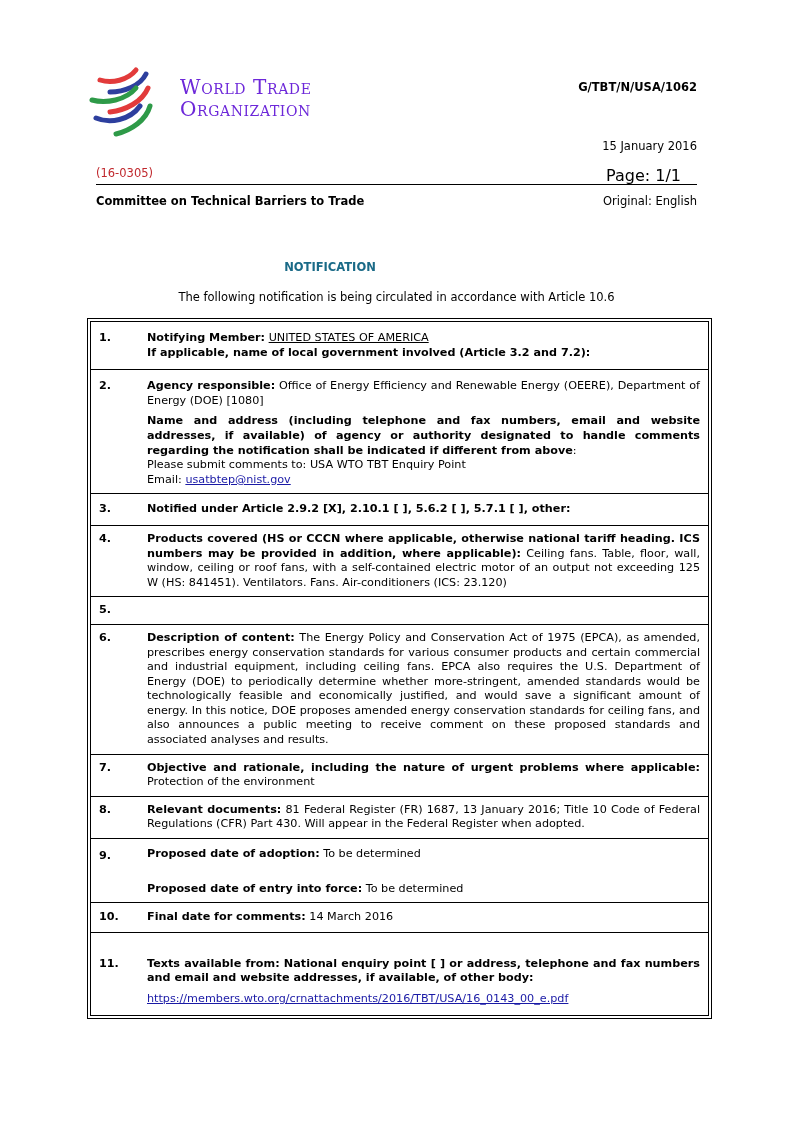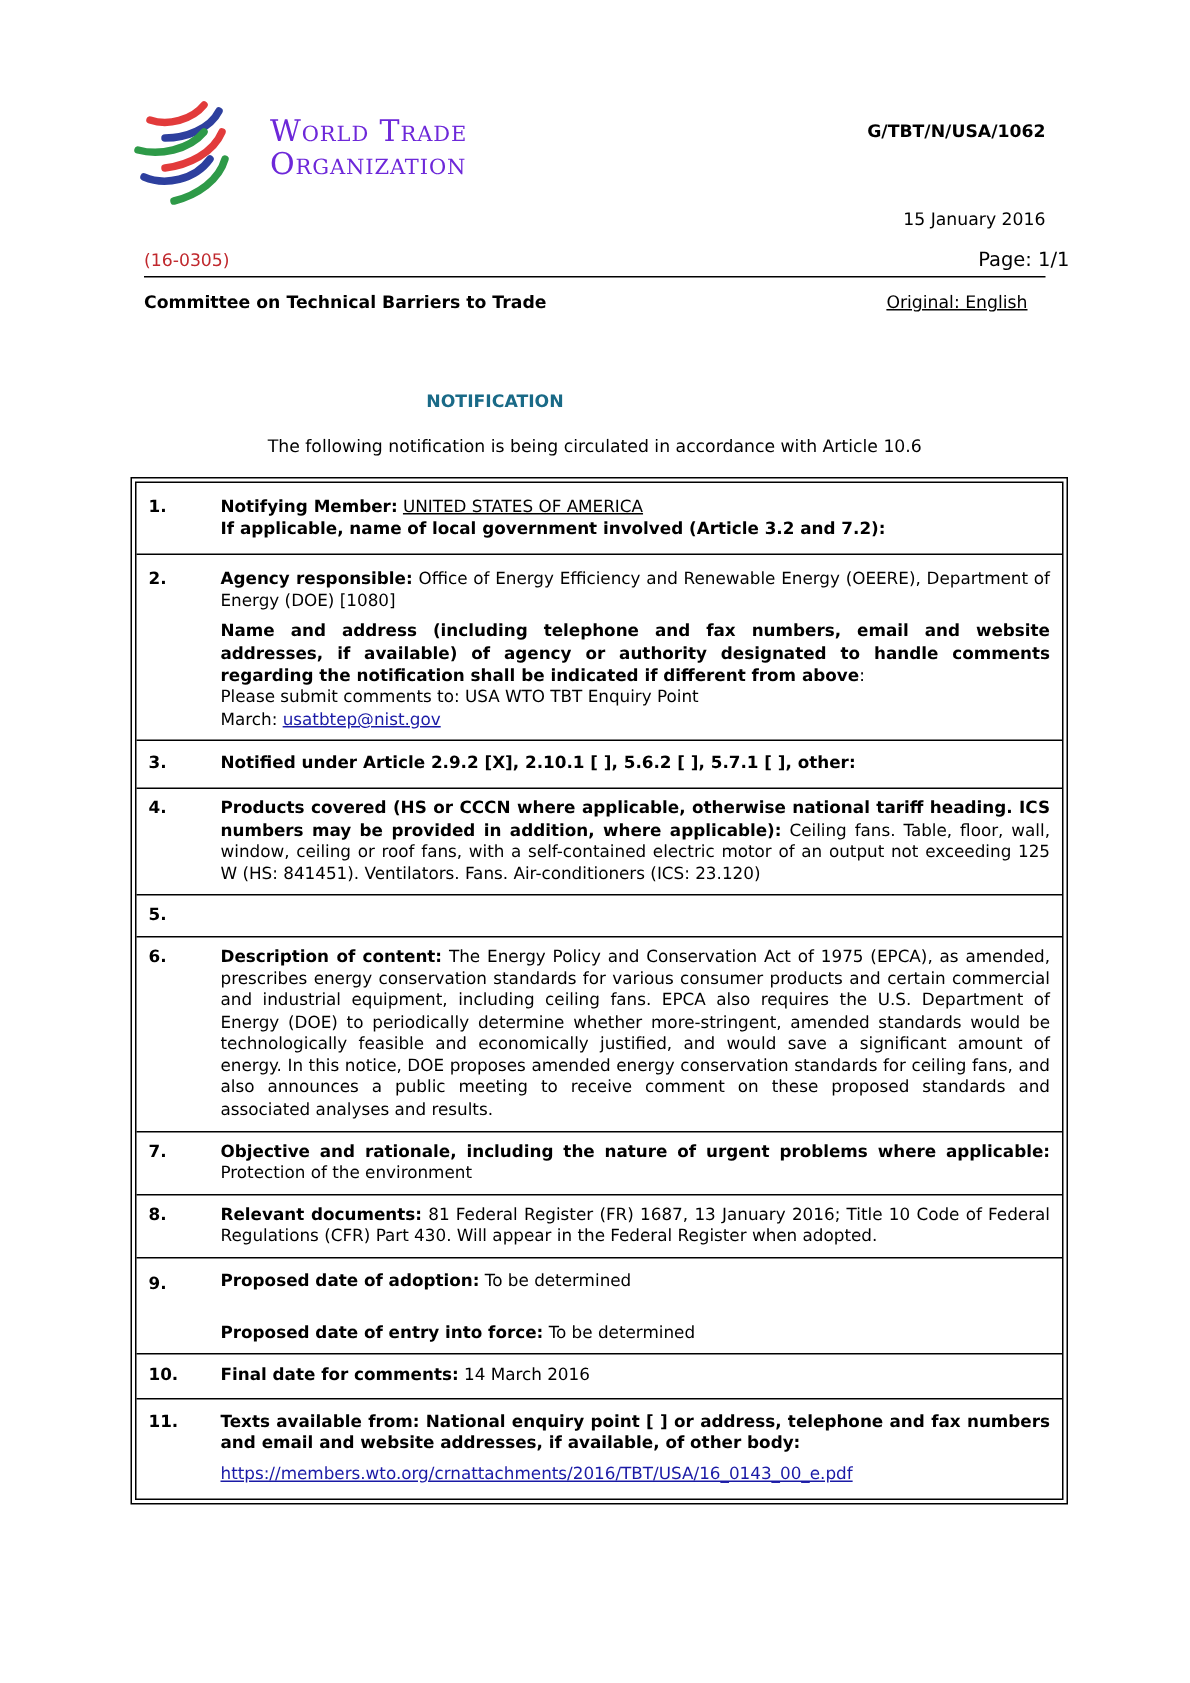--- a/index.html
+++ b/index.html
@@ -5,24 +5,24 @@
   html, body { margin:0; padding:0; background:#ffffff; }
   body { width:793px; height:1122px; position:relative; overflow:hidden;
          font-family:"DejaVu Sans", "Liberation Sans", sans-serif; color:#000; }
   .abs { position:absolute; }
   .logo { left:88px; top:62px; width:260px; height:80px; }
   .logo-text { position:absolute; left:92px; top:14px; font-family:"DejaVu Serif","Liberation Serif",serif;
                font-size:17px; line-height:22px; letter-spacing:0.6px; color:#6d28d9; }
   .docsym { right:96px; top:80px; font-size:11.5px; font-weight:bold; }
   .date { right:96px; top:139px; font-size:11.5px; }
   .ref { left:96px; top:166px; font-size:11.5px; color:#c0282d; }
-  .page { right:80px; top:166px; font-size:13px; }
+  .page { right:112px; top:166px; font-size:16px; }
   .rule { left:96px; top:184px; width:601px; height:1px; background:#000; }
   .committee { left:96px; top:194px; font-size:11.5px; font-weight:bold; }
-  .original { right:108px; top:194px; font-size:11.5px;text-decoration:underline; }
+  .original { right:96px; top:194px; font-size:11.5px; }
   .notif-title { left:0; width:660px; top:260px; text-align:center; font-size:11.5px; font-weight:bold; color:#1a6a87; }
   .intro { left:0; width:793px; top:290px; text-align:center; font-size:11.5px; }
 
   .table-outer { position:absolute; left:87px; top:318px; width:619px; border:1px solid #000; padding:2px; }
   .table-inner { border:1px solid #000; }
   .row { display:flex; border-top:1px solid #000; padding:6px 8px 6px 8px; font-size:11.2px; line-height:14.6px; }
   .row:first-child { border-top:none; }
   .num { width:48px; flex:none; font-weight:bold; }
   .cell { flex:1; text-align:justify; }
   .cell p { margin:0; }
@@ -70,21 +70,21 @@
         <span class="b">If applicable, name of local government involved (Article 3.2 and 7.2):</span></p>
       </div>
     </div>
 
     <div class="row" style="padding-top:9px;">
       <div class="num">2.</div>
       <div class="cell">
         <p><span class="b">Agency responsible:</span> <span>Office of Energy Efficiency and Renewable Energy (OEERE), Department of Energy (DOE) [1080]</span></p>
         <p><span class="b">Name and address (including telephone and fax numbers, email and website addresses, if available) of agency or authority designated to handle comments regarding the notification shall be indicated if different from above</span><span>:</span><br>
         <span>Please submit comments to: USA WTO TBT Enquiry Point</span><br>
-        <span>March: </span><a class="link">usatbtep@nist.gov</a></p>
+        <span>Email: </span><a class="link">usatbtep@nist.gov</a></p>
       </div>
     </div>
 
     <div class="row" style="padding-top:8px;padding-bottom:8px;">
       <div class="num">3.</div>
       <div class="cell">
           <p><span class="b">Notified under Article 2.9.2 [X], 2.10.1 [ ], 5.6.2 [ ], 5.7.1 [ ], other:</span></p>
         </div>
     </div>
 
@@ -128,21 +128,21 @@
       </div>
     </div>
 
     <div class="row" style="padding-top:7px;padding-bottom:7px;">
       <div class="num">10.</div>
       <div class="cell">
           <p><span class="b">Final date for comments:</span> <span>14 March 2016</span></p>
         </div>
     </div>
 
-    <div class="row" style="padding-top:8px;padding-bottom:8px;">
+    <div class="row" style="padding-top:24px;padding-bottom:8px;">
       <div class="num">11.</div>
       <div class="cell">
         <p><span class="b">Texts available from: National enquiry point [ ] or address, telephone and fax numbers and email and website addresses, if available, of other body:</span></p>
         <p style="margin-top:6px;"><a class="link">https://members.wto.org/crnattachments/2016/TBT/USA/16_0143_00_e.pdf</a></p>
       </div>
     </div>
 
   </div>
 </div>
 

